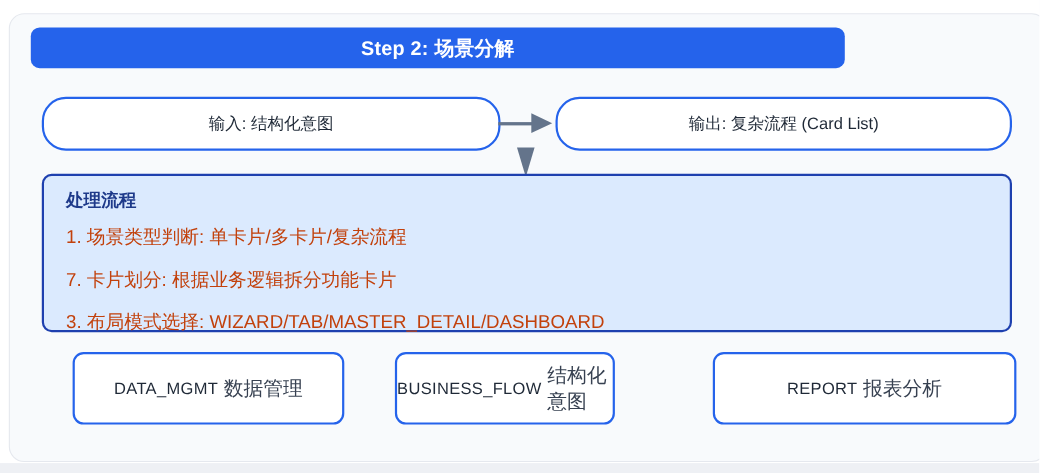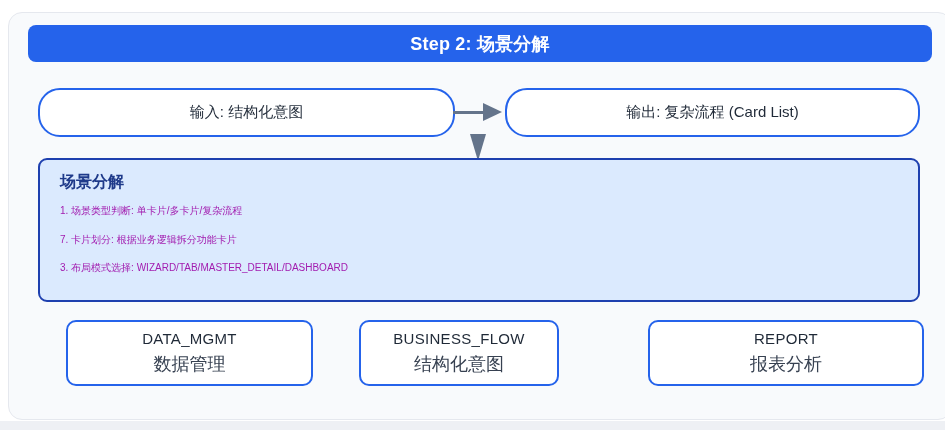--- a/index.html
+++ b/index.html
@@ -31,21 +31,21 @@
     left: 0;
     top: 421px;
     width: 945px;
     height: 9px;
     background: #eef0f4;
   }
   .header-bar {
     position: absolute;
     left: 28px;
     top: 25px;
-    width: 904px;
+    width: 740px;
     height: 37px;
     background: #2563eb;
     border-radius: 8px;
     display: flex;
     align-items: center;
     justify-content: center;
     color: #ffffff;
     font-size: 18px;
     font-weight: bold;
     letter-spacing: 0.2px;
@@ -107,35 +107,35 @@
     box-sizing: border-box;
     padding: 12px 20px;
   }
   .process-title {
     font-size: 16px;
     font-weight: bold;
     color: #1e3a8a;
     margin-bottom: 11px;
   }
   .process-step {
-    font-size: 10px;
-    color: #a21caf;
+    font-size: 17px;
+    color: #c2410c;
     margin-bottom: 14px;
     line-height: 1.45;
   }
   .scenario-box {
     position: absolute;
     top: 320px;
     height: 66px;
     background: #ffffff;
     border: 2px solid #2563eb;
     border-radius: 10px;
     box-sizing: border-box;
     display: flex;
-    flex-direction: column;
+    flex-direction: row;
     align-items: center;
     justify-content: center;
     gap: 5px;
   }
   .scenario-1 { left: 66px;  width: 247px; }
   .scenario-2 { left: 359px; width: 200px; }
   .scenario-3 { left: 648px; width: 276px; }
   .scenario-code {
     font-size: 15px;
     color: #1f2937;
@@ -165,21 +165,21 @@
   <div class="arrow-line"></div>
   <div class="arrow-head-right"></div>
 
   <div class="io-box io-output">
     <span>输出: 复杂流程 (Card List)</span>
   </div>
 
   <div class="arrow-down"></div>
 
   <div class="process-box">
-    <div class="process-title">场景分解</div>
+    <div class="process-title">处理流程</div>
     <div class="process-step">1. 场景类型判断: 单卡片/多卡片/复杂流程</div>
     <div class="process-step">7. 卡片划分: 根据业务逻辑拆分功能卡片</div>
     <div class="process-step">3. 布局模式选择: WIZARD/TAB/MASTER_DETAIL/DASHBOARD</div>
   </div>
 
   <div class="scenario-box scenario-1">
     <span class="scenario-code">DATA_MGMT</span>
     <span class="scenario-label">数据管理</span>
   </div>
 

